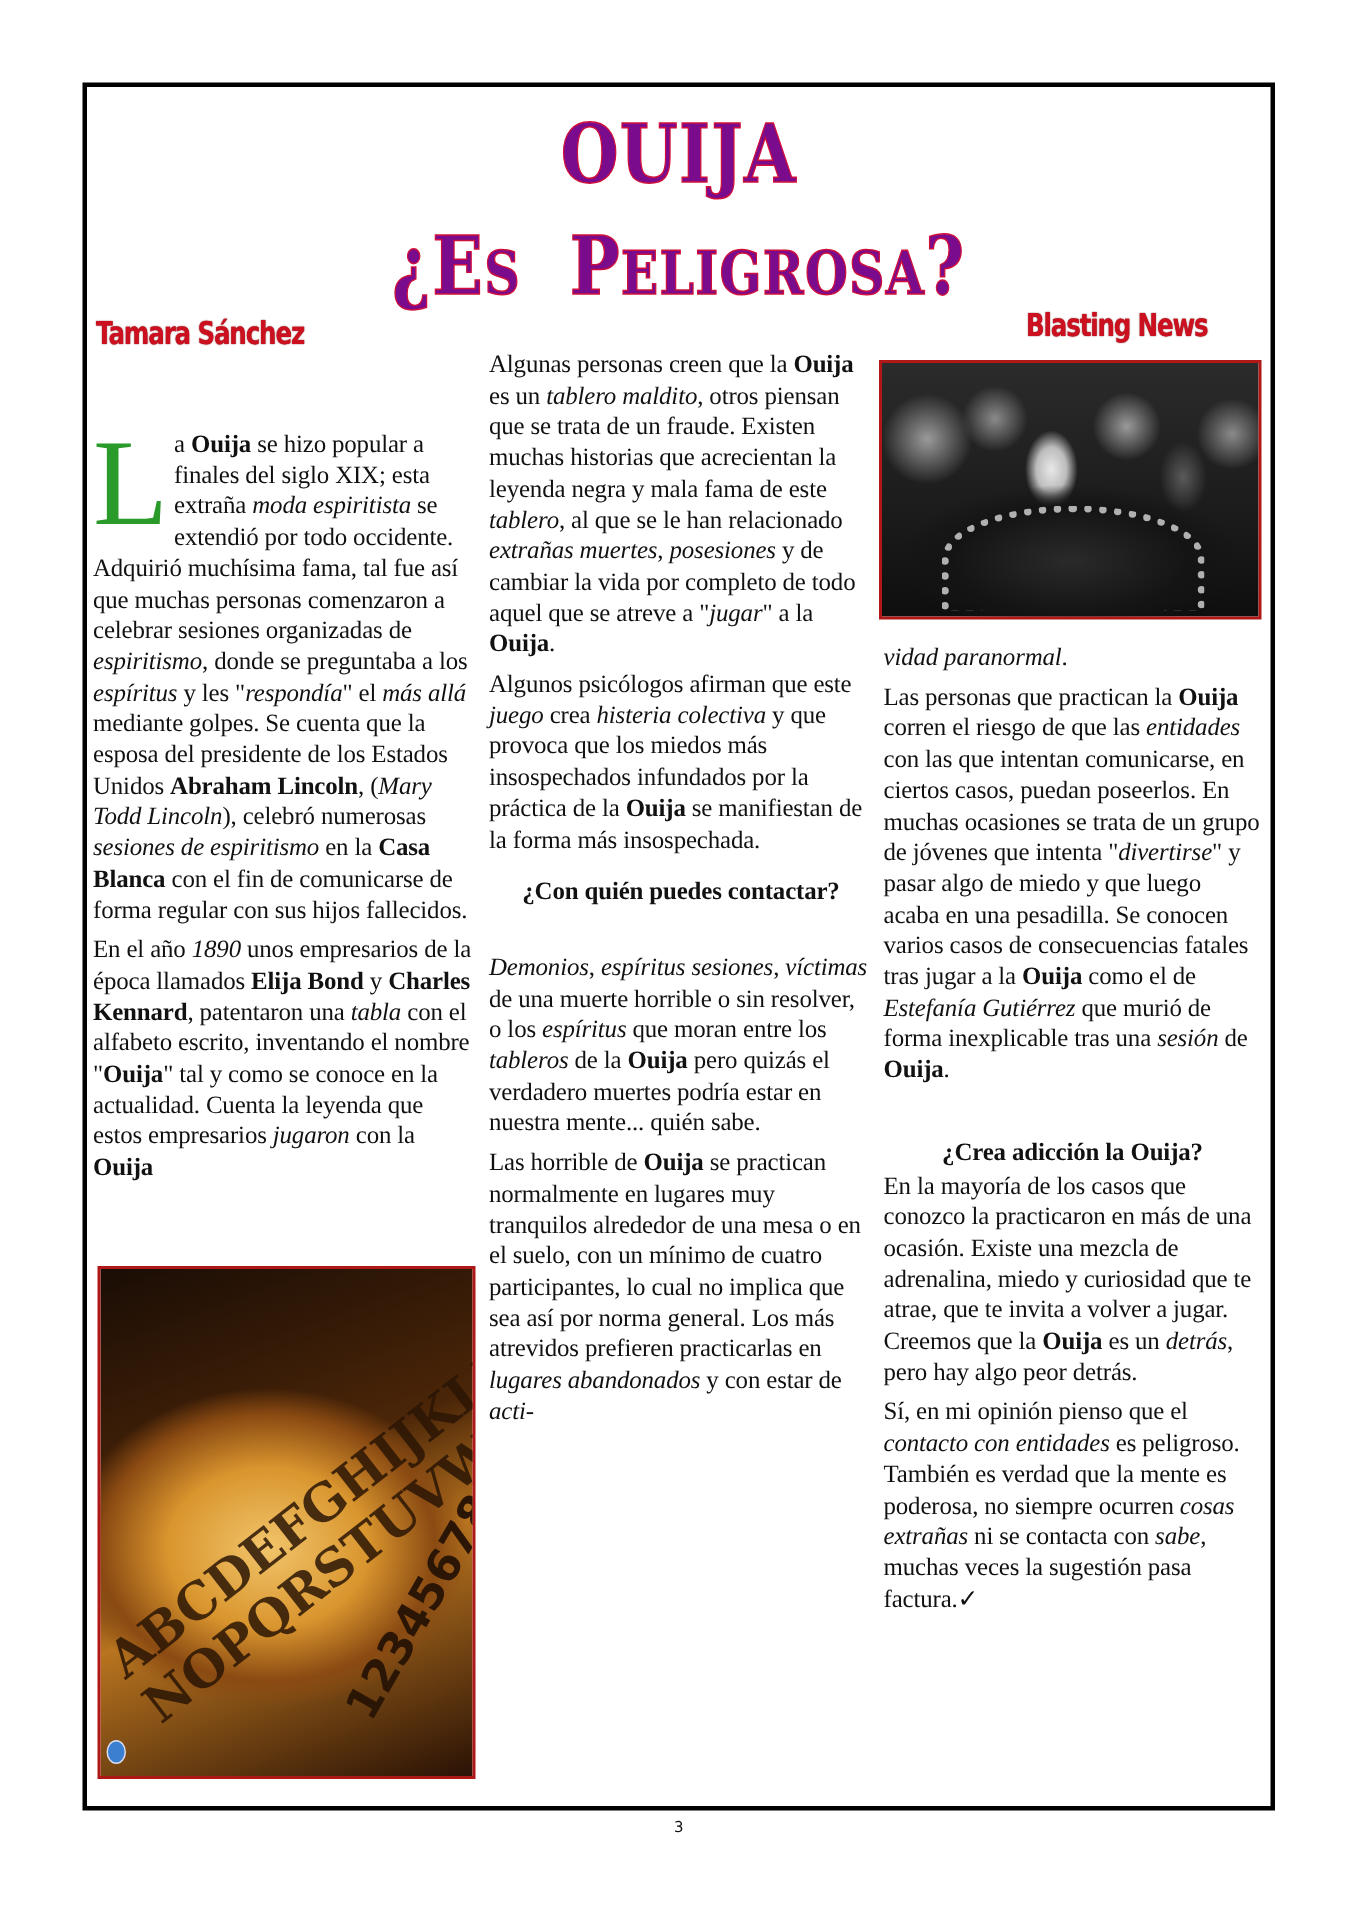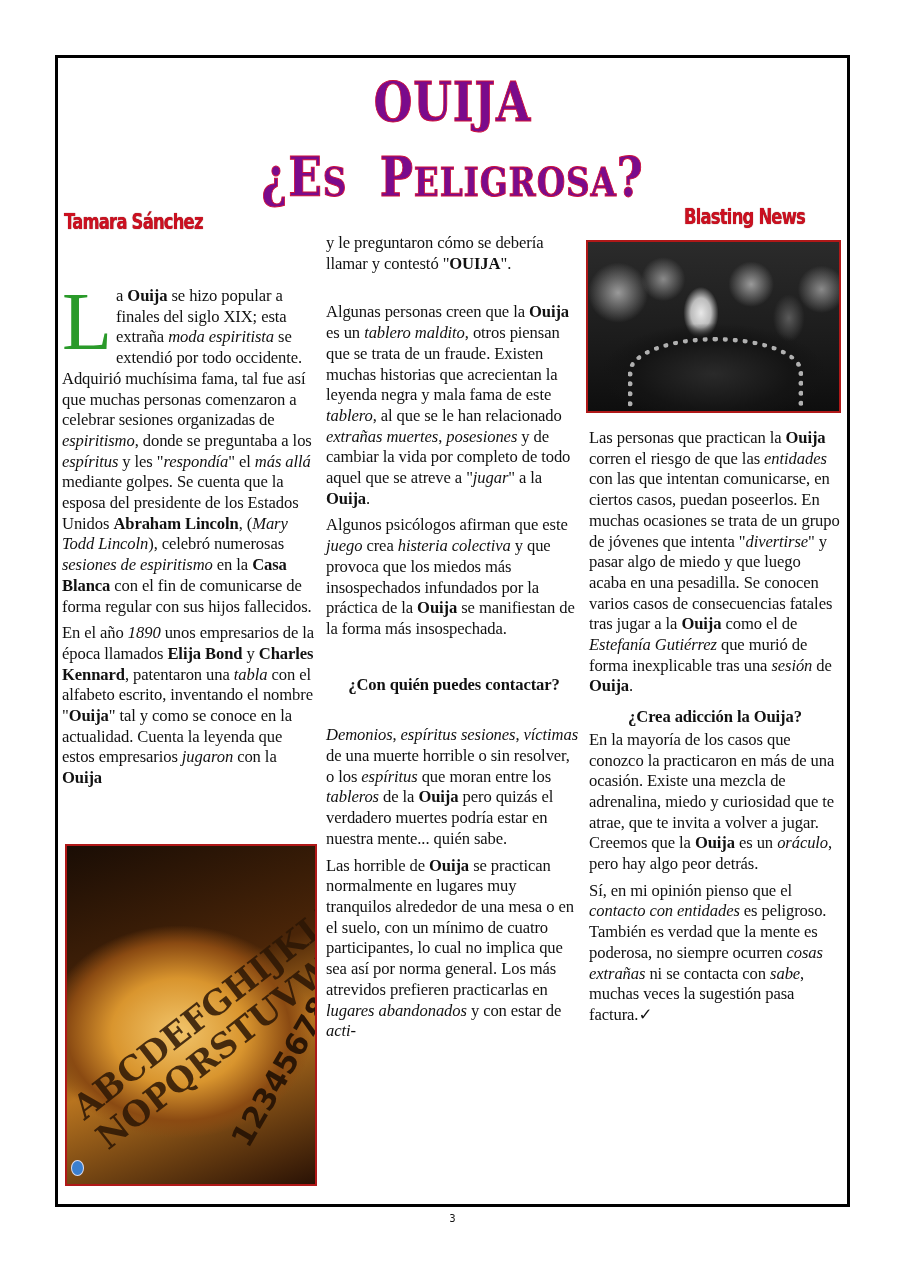--- a/index.html
+++ b/index.html
@@ -42,22 +42,22 @@
     .col3 { left: 589px; top: 428px; width: 252px; }
 
     .dropcap {
       float: left; font-size: 82px; line-height: 66px; color: #2a9a2a;
       margin: 3px 4px 0 0; font-weight: normal;
     }
     h3 {
       font-size: 16.6px; font-weight: bold; text-align: center;
       margin: 0 0 6px 0; line-height: 20.7px;
     }
-    .col2 h3 { margin-top: 35px; margin-bottom: 30px; }
-    .col3 h3 { margin-top: 10px; margin-bottom: 2px; }
+    .col2 h3 { margin-top: 14px; margin-bottom: 30px; }
+    .col3 h3 { margin-top: 34px; margin-bottom: 2px; }
     b { font-weight: bold; }
     i { }
 
     .photo {
       position: absolute; border: 2px solid #b01818; overflow: hidden;
     }
     .photo-ouija {
       left: 65px; top: 844px; width: 252px; height: 342px;
       background:
         radial-gradient(ellipse 60% 35% at 45% 55%, #f1c46a 0%, #d9952e 45%, #8a4a12 75%, transparent 90%),
@@ -128,23 +128,20 @@
 <div class="photo photo-ouija" title="Close-up of a vintage Ouija board with alphabet and numbers">
   <div class="board-text">
     <div>ABCDEFGHIJKLM</div>
     <div>NOPQRSTUVWXYZ</div>
   </div>
   <div class="board-nums">1234567890</div>
   <div class="corner-badge"></div>
 </div>
 
 <div class="col col2">
-  <p class="gap">
-    <span>y le preguntaron cómo se debería llamar y contestó "</span><b>OUIJA</b><span>".</span>
-  </p>
   <p>
     <span>Algunas personas creen que la </span><b>Ouija</b><span> es un </span><i>tablero maldito</i><span>, otros piensan que se trata de un fraude. Existen muchas historias que acrecientan la leyenda negra y mala fama de este </span><i>tablero</i><span>, al que se le han relacionado </span><i>extrañas muertes</i><span>, </span><i>posesiones</i><span> y de cambiar la vida por completo de todo aquel que se atreve a "</span><i>jugar</i><span>" a la </span><b>Ouija</b><span>.</span>
   </p>
   <p>
     <span>Algunos psicólogos afirman que este </span><i>juego</i><span> crea </span><i>histeria colectiva</i><span> y que provoca que los miedos más insospechados infundados por la práctica de la </span><b>Ouija</b><span> se manifiestan de la forma más insospechada.</span>
   </p>
   <h3>¿Con quién puedes contactar?</h3>
   <p>
     <i>Demonios</i><span>, </span><i>espíritus sesiones</i><span>, </span><i>víctimas</i><span> de una muerte horrible o sin resolver, o los </span><i>espíritus</i><span> que moran entre los </span><i>tableros</i><span> de la </span><b>Ouija</b><span> pero quizás el verdadero muertes podría estar en nuestra mente... quién sabe.</span>
   </p>
@@ -152,24 +149,27 @@
     <span>Las horrible de </span><b>Ouija</b><span> se practican normalmente en lugares muy tranquilos alrededor de una mesa o en el suelo, con un mínimo de cuatro participantes, lo cual no implica que sea así por norma general. Los más atrevidos prefieren practicarlas en </span><i>lugares abandonados</i><span> y con estar de </span><i>acti-</i>
   </p>
 </div>
 
 <div class="photo photo-seance" title="Black and white photo of a group holding a séance around a table">
   <div class="hands"></div>
 </div>
 
 <div class="col col3">
   <p>
+    <i>vidad paranormal</i><span>.</span>
+  </p>
+  <p>
     <span>Las personas que practican la </span><b>Ouija</b><span> corren el riesgo de que las </span><i>entidades</i><span> con las que intentan comunicarse, en ciertos casos, puedan poseerlos. En muchas ocasiones se trata de un grupo de jóvenes que intenta "</span><i>divertirse</i><span>" y pasar algo de miedo y que luego acaba en una pesadilla. Se conocen varios casos de consecuencias fatales tras jugar a la </span><b>Ouija</b><span> como el de </span><i>Estefanía Gutiérrez</i><span> que murió de forma inexplicable tras una </span><i>sesión</i><span> de </span><b>Ouija</b><span>.</span>
   </p>
   <h3>¿Crea adicción la Ouija?</h3>
   <p>
-    <span>En la mayoría de los casos que conozco la practicaron en más de una ocasión. Existe una mezcla de adrenalina, miedo y curiosidad que te atrae, que te invita a volver a jugar.  Creemos que la </span><b>Ouija</b><span> es un </span><i>oráculo</i><span>, pero hay algo peor detrás.</span>
+    <span>En la mayoría de los casos que conozco la practicaron en más de una ocasión. Existe una mezcla de adrenalina, miedo y curiosidad que te atrae, que te invita a volver a jugar.  Creemos que la </span><b>Ouija</b><span> es un </span><i>detrás</i><span>, pero hay algo peor detrás.</span>
   </p>
   <p>
     <span>Sí, en mi opinión pienso que el </span><i>contacto con entidades</i><span> es peligroso. También es verdad que la mente es poderosa, no siempre ocurren </span><i>cosas extrañas</i><span> ni se contacta con </span><i>sabe</i><span>, muchas veces la sugestión pasa factura.</span><span>✓</span>
   </p>
 </div>
 
 <div class="page-number">3</div>
 
 </body></html>

